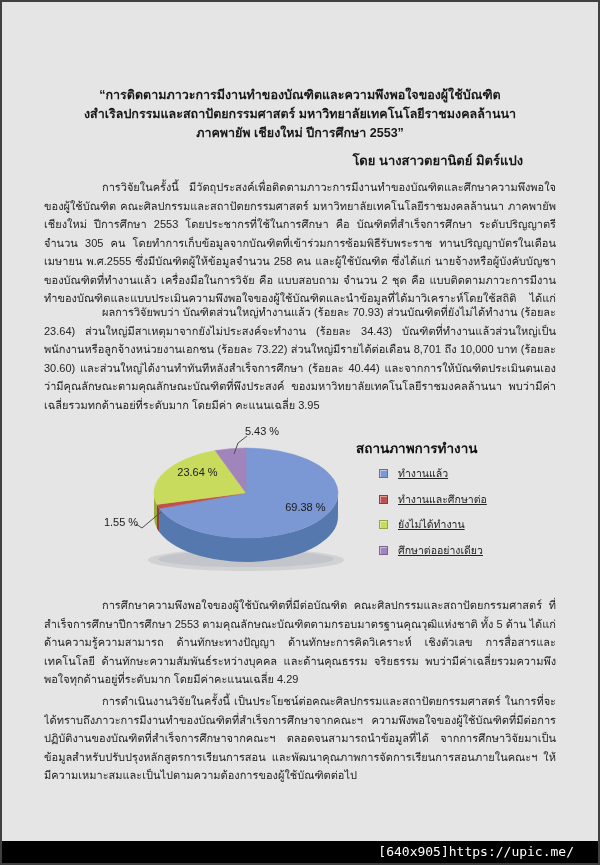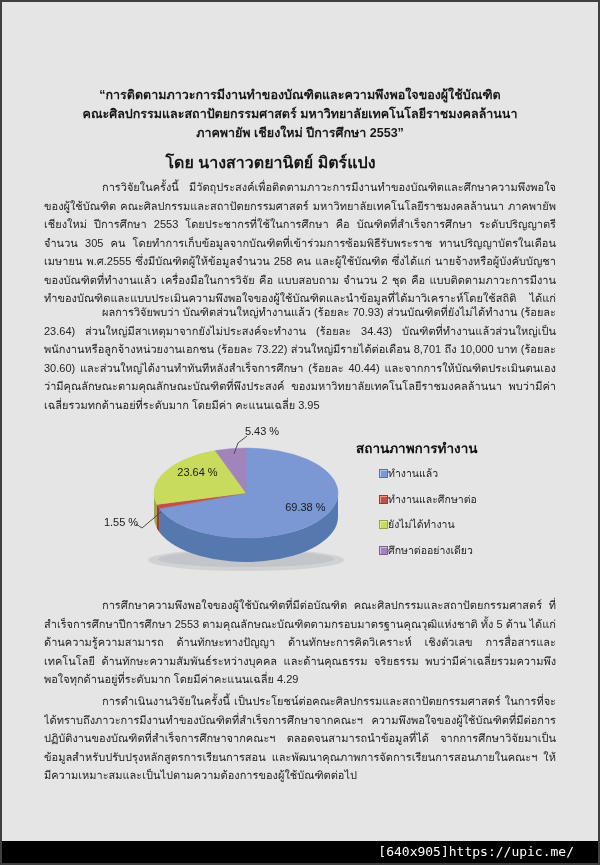--- a/index.html
+++ b/index.html
@@ -13,21 +13,21 @@
     font-family:"Liberation Sans",sans-serif;
     color:#1d1d1d;
   }
   .doc-title{
     position:absolute;top:84px;left:0;right:0;
     text-align:center;font-weight:bold;
     font-size:12.5px;line-height:19px;color:#161616;
   }
   .byline{
     position:absolute;top:148px;left:16px;right:75px;
-    text-align:center;font-weight:bold;font-size:16px;color:#161616;
+    text-align:right;font-weight:bold;font-size:13px;color:#161616;
   }
   .para{
     position:absolute;left:42px;right:42px;
     font-size:11px;line-height:18.5px;
     text-align:justify;text-indent:58px;
     color:#242424;overflow:hidden;
   }
   .para-1{top:176px;height:128px;}
   .para-2{top:301px;height:106px;}
   .para-3{top:594px;height:101px;}
@@ -35,22 +35,22 @@
   .chart-block{
     position:absolute;top:415px;left:42px;right:42px;height:178px;
   }
   .pie-svg{position:absolute;left:53px;top:2px;}
   .chart-title{
     position:absolute;left:312px;top:20px;
     font-weight:bold;font-size:13.5px;color:#101010;
   }
   .legend{position:absolute;left:335px;top:48px;}
   .legend-item{
-    display:flex;align-items:center;gap:0;
-    margin-bottom:8.5px;font-size:10.5px;color:#222;
+    display:flex;align-items:center;gap:10px;
+    margin-bottom:8.5px;font-size:10.5px;color:#222;text-decoration:underline;
   }
   .legend-swatch{
     width:7px;height:7px;flex:0 0 7px;
     border:1px solid rgba(0,0,0,.25);
     box-shadow:inset 1px 1px 0 rgba(255,255,255,.45);
   }
   .watermark-bar{
     position:absolute;left:0;right:0;bottom:0;height:22px;
     background:#000;color:#fff;
     font-family:"DejaVu Sans Mono",monospace;
@@ -58,21 +58,21 @@
     text-align:right;padding-right:24px;box-sizing:border-box;
   }
 </style>
 </head>
 <body>
 
 <div class="page">
 
   <div class="doc-title">
     <div>“การติดตามภาวะการมีงานทำของบัณฑิตและความพึงพอใจของผู้ใช้บัณฑิต</div>
-    <div>คณะศิลปกรรมและสถาปัตยกรรมศาสตร์ มหาวิทยาลัยเทคโนโลยีราชมงคลล้านนา</div>
+    <div>งสำเริลปกรรมและสถาปัตยกรรมศาสตร์ มหาวิทยาลัยเทคโนโลยีราชมงคลล้านนา</div>
     <div>ภาคพายัพ เชียงใหม่ ปีการศึกษา 2553”</div>
   </div>
 
   <div class="byline">โดย  นางสาวตยานิตย์  มิตร์แปง</div>
 
   <div class="para para-1">การวิจัยในครั้งนี้  มีวัตถุประสงค์เพื่อติดตามภาวะการมีงานทำของบัณฑิตและศึกษาความพึงพอใจของผู้ใช้บัณฑิต คณะศิลปกรรมและสถาปัตยกรรมศาสตร์ มหาวิทยาลัยเทคโนโลยีราชมงคลล้านนา ภาคพายัพ เชียงใหม่ ปีการศึกษา 2553 โดยประชากรที่ใช้ในการศึกษา คือ บัณฑิตที่สำเร็จการศึกษา ระดับปริญญาตรี จำนวน 305 คน โดยทำการเก็บข้อมูลจากบัณฑิตที่เข้าร่วมการซ้อมพิธีรับพระราช ทานปริญญาบัตรในเดือนเมษายน พ.ศ.2555 ซึ่งมีบัณฑิตผู้ให้ข้อมูลจำนวน 258 คน และผู้ใช้บัณฑิต ซึ่งได้แก่ นายจ้างหรือผู้บังคับบัญชาของบัณฑิตที่ทำงานแล้ว เครื่องมือในการวิจัย คือ แบบสอบถาม จำนวน 2 ชุด คือ แบบติดตามภาวะการมีงานทำของบัณฑิตและแบบประเมินความพึงพอใจของผู้ใช้บัณฑิตและนำข้อมูลที่ได้มาวิเคราะห์โดยใช้สถิติ ได้แก่ ค่าร้อยละ ค่าเฉลี่ย และส่วนเบี่ยงเบนมาตรฐาน</div>
   <div class="para para-2">ผลการวิจัยพบว่า บัณฑิตส่วนใหญ่ทำงานแล้ว (ร้อยละ 70.93) ส่วนบัณฑิตที่ยังไม่ได้ทำงาน (ร้อยละ 23.64) ส่วนใหญ่มีสาเหตุมาจากยังไม่ประสงค์จะทำงาน (ร้อยละ 34.43) บัณฑิตที่ทำงานแล้วส่วนใหญ่เป็นพนักงานหรือลูกจ้างหน่วยงานเอกชน (ร้อยละ 73.22) ส่วนใหญ่มีรายได้ต่อเดือน 8,701 ถึง 10,000 บาท (ร้อยละ 30.60) และส่วนใหญ่ได้งานทำทันทีหลังสำเร็จการศึกษา (ร้อยละ 40.44) และจากการให้บัณฑิตประเมินตนเองว่ามีคุณลักษณะตามคุณลักษณะบัณฑิตที่พึงประสงค์ ของมหาวิทยาลัยเทคโนโลยีราชมงคลล้านนา พบว่ามีค่าเฉลี่ยรวมทุกด้านอยู่ที่ระดับมาก โดยมีค่า คะแนนเฉลี่ย 3.95</div>
 
   <div class="chart-block">
     <svg class="pie-svg" width="300" height="176" viewBox="0 0 300 176" xmlns="http://www.w3.org/2000/svg">

